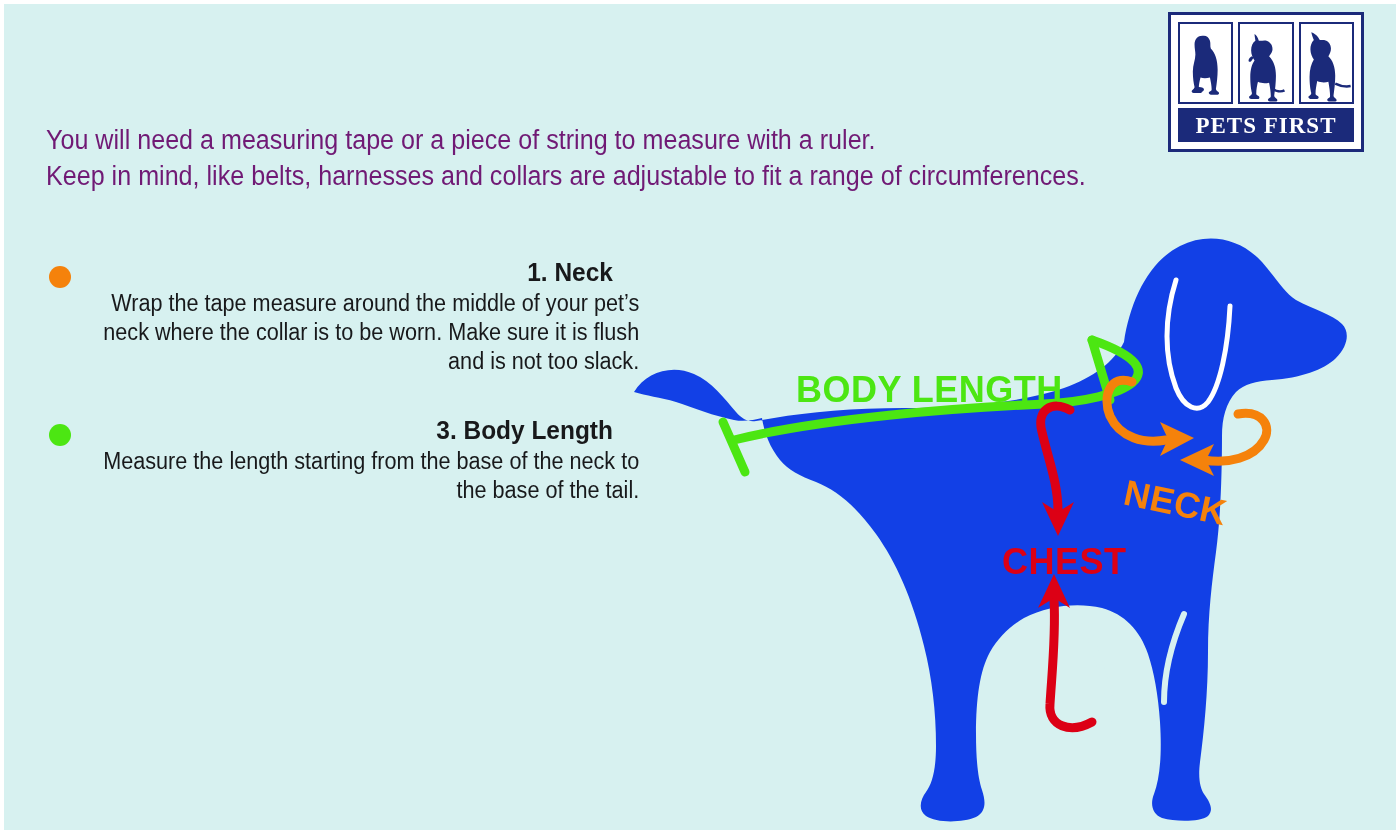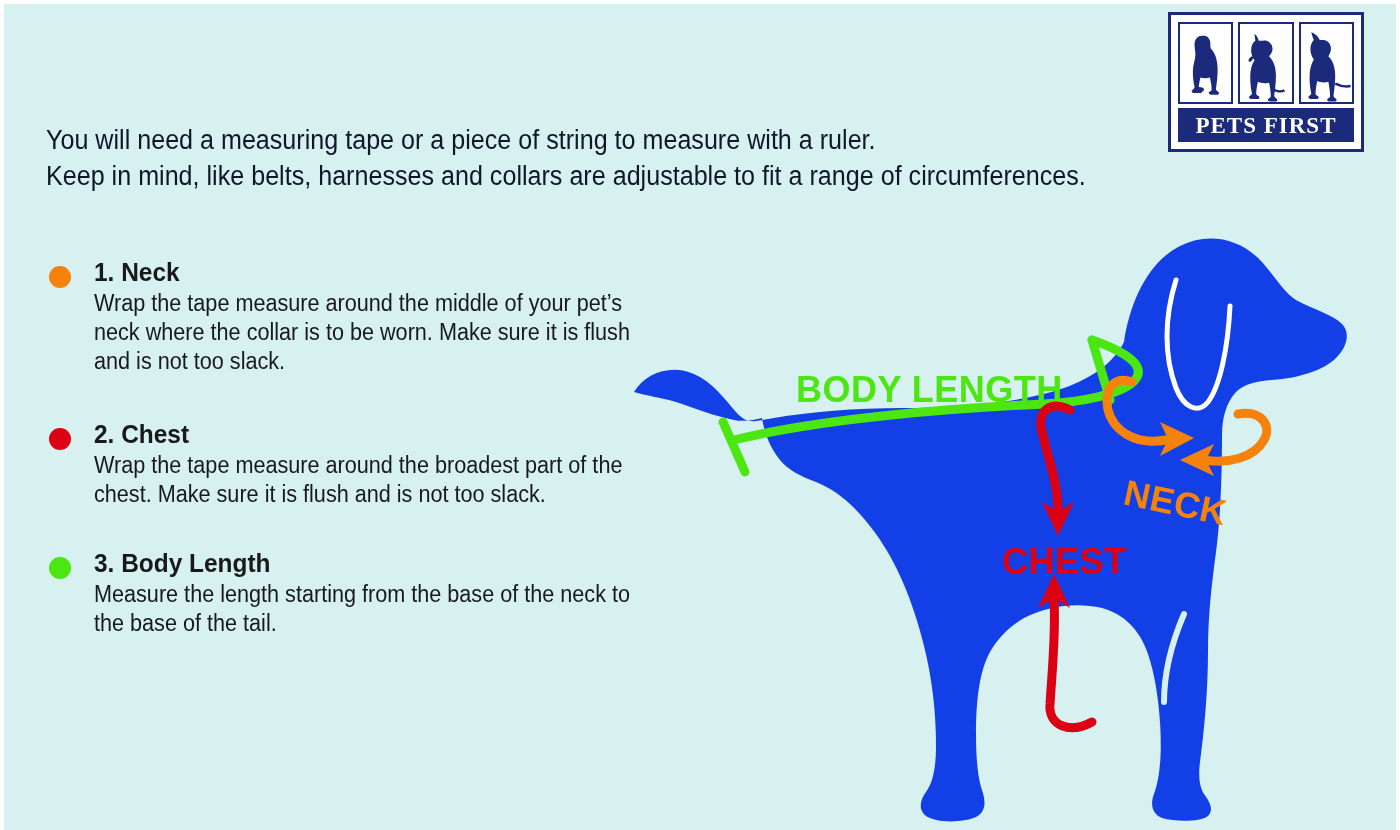--- a/index.html
+++ b/index.html
@@ -98,32 +98,32 @@
 
   
   #intro {
     position: absolute;
     left: 42px;
     top: 118px;
     width: 1120px;
     font-family: "Liberation Sans Narrow", "Liberation Sans", sans-serif;
     font-size: 27px;
     line-height: 36px;
-    color: #0f172a;
+    color: #701a75;
   }
   #intro div { transform: scaleX(0.93); transform-origin: left center; white-space: nowrap; }
 
   
   #steps {
     position: absolute;
     left: 42px;
     top: 252px;
     width: 600px;
   }
-  .step { position: relative; padding-left: 48px; margin-bottom: 38px; }
+  .step { position: relative; padding-left: 48px; margin-bottom: 38px; text-align: right; }
   .step-bullet {
     position: absolute;
     left: 3px;
     top: 10px;
     width: 22px;
     height: 22px;
     border-radius: 50%;
   }
   .step-title {
     font-family: "Liberation Sans Narrow", "Liberation Sans", sans-serif;
@@ -204,25 +204,20 @@
   </div>
 
   <div id="steps">
 
     <div class="step">
       <span class="step-bullet" style="background:#f5820b"></span>
       <div class="step-title">1. Neck</div>
       <div class="step-body">Wrap the tape measure around the middle of your pet’s neck where the collar is to be worn. Make sure it is flush and is not too slack.</div>
     </div>
 
-    <div class="step" style="margin-top:42px">
-      <span class="step-bullet" style="background:#dc0015"></span>
-      <div class="step-title">2. Chest</div>
-      <div class="step-body">Wrap the tape measure around the broadest part of the chest. Make sure it is flush and is not too slack.</div>
-    </div>
 
     <div class="step" style="">
       <span class="step-bullet" style="background:#4ce612"></span>
       <div class="step-title">3. Body Length</div>
       <div class="step-body">Measure the length starting from the base of the neck to the base of the tail.</div>
     </div>
 
   </div>
 
   <div id="diagram">

